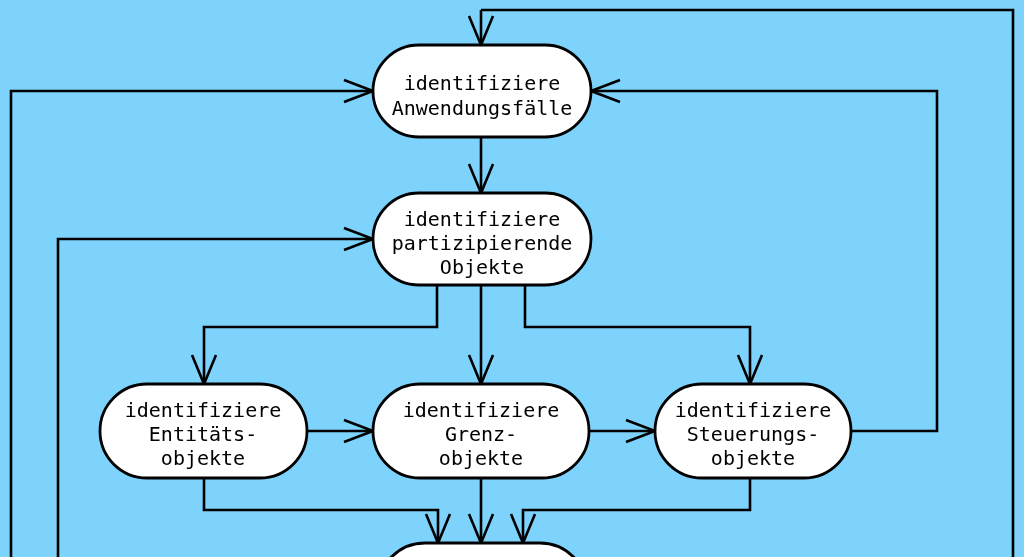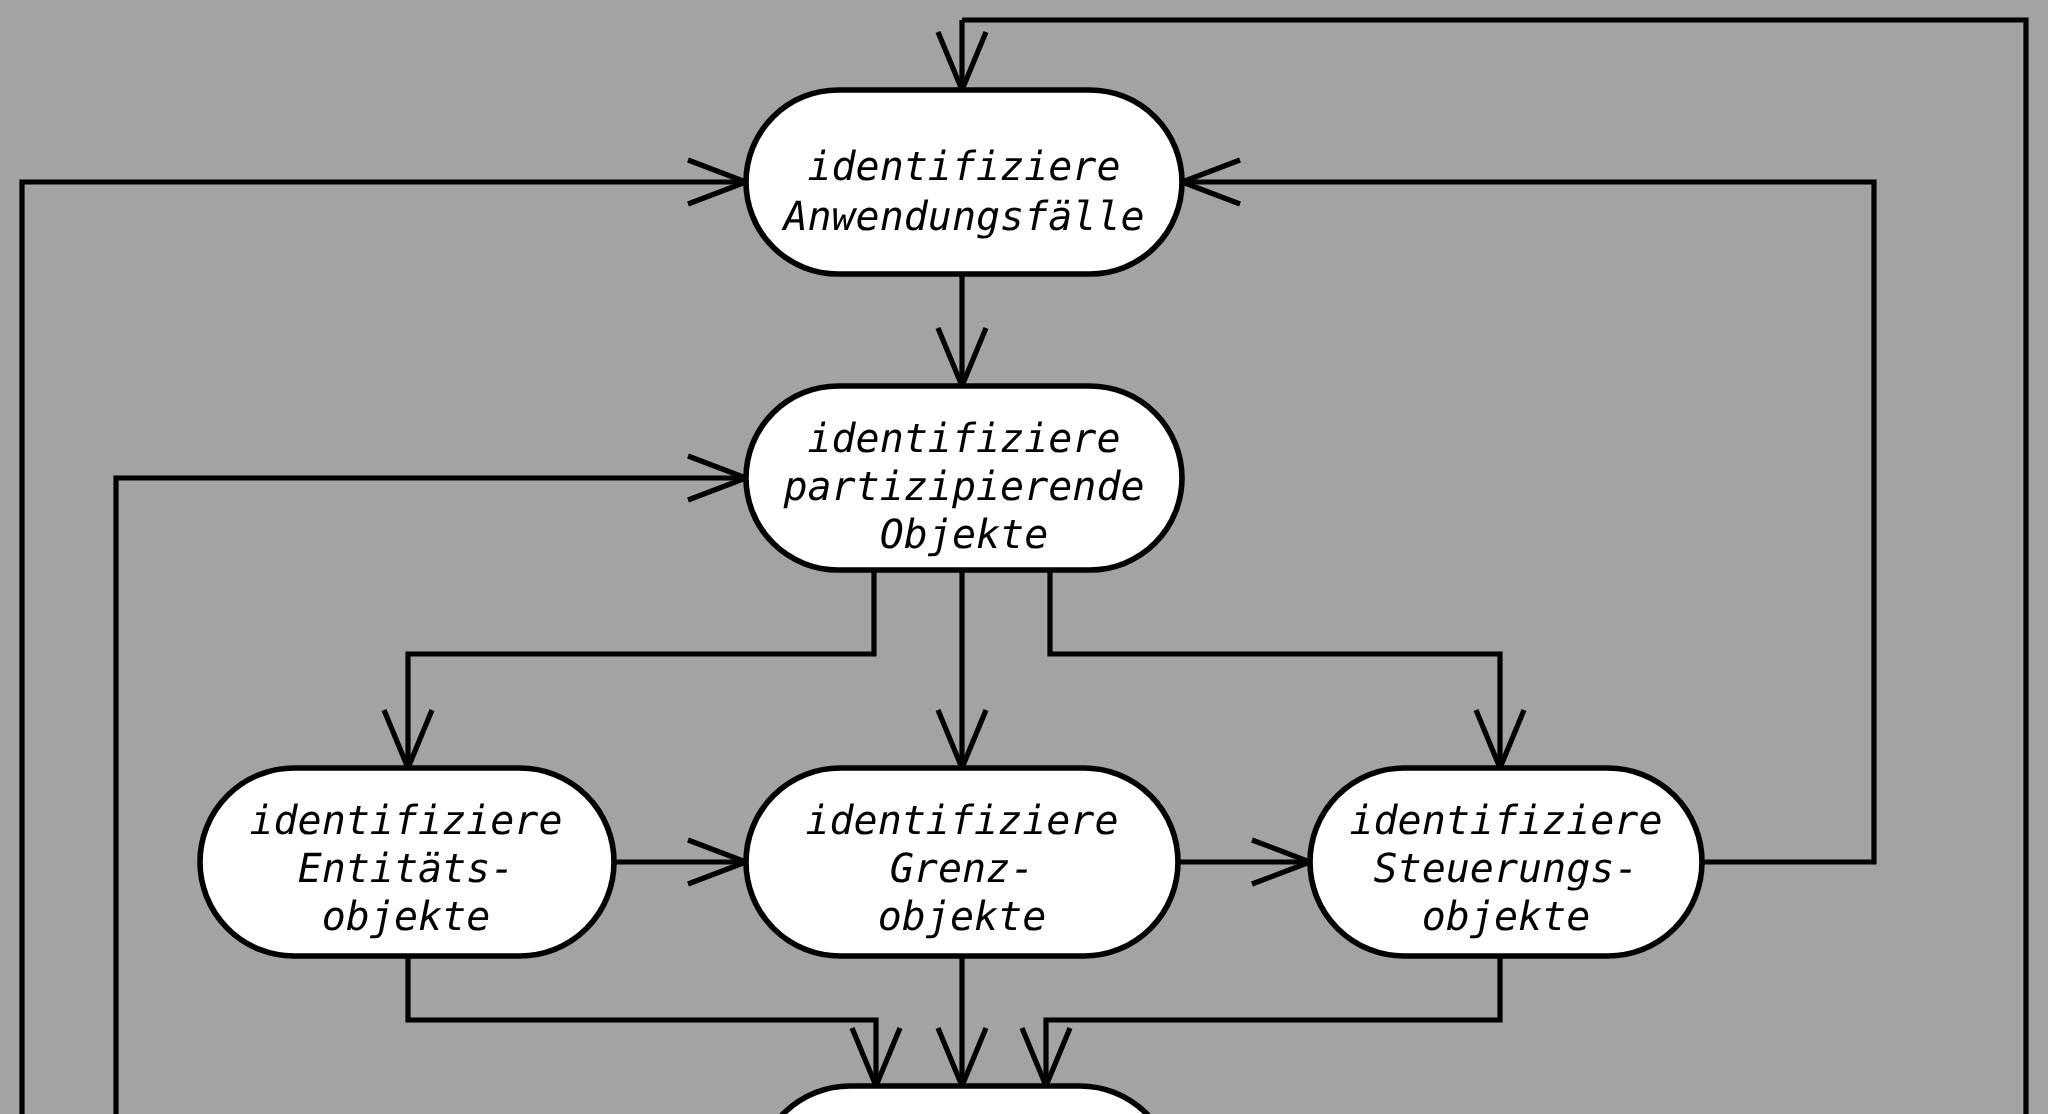--- a/index.html
+++ b/index.html
@@ -4,24 +4,23 @@
 <style>
   html, body {
     margin: 0;
     padding: 0;
     background: #ffffff;
   }
   #canvas {
     position: relative;
     width: 1024px;
     height: 557px;
-    background: #a3a3a3;
+    background: #7dd3fc;
     overflow: hidden;
     font-family: "DejaVu Sans Mono", "Liberation Mono", monospace;
-    font-style: italic;
   }
   svg#diagram {
     position: absolute;
     left: 0;
     top: 0;
     width: 1024px;
     height: 557px;
   }
   .edge {
     fill: none;

